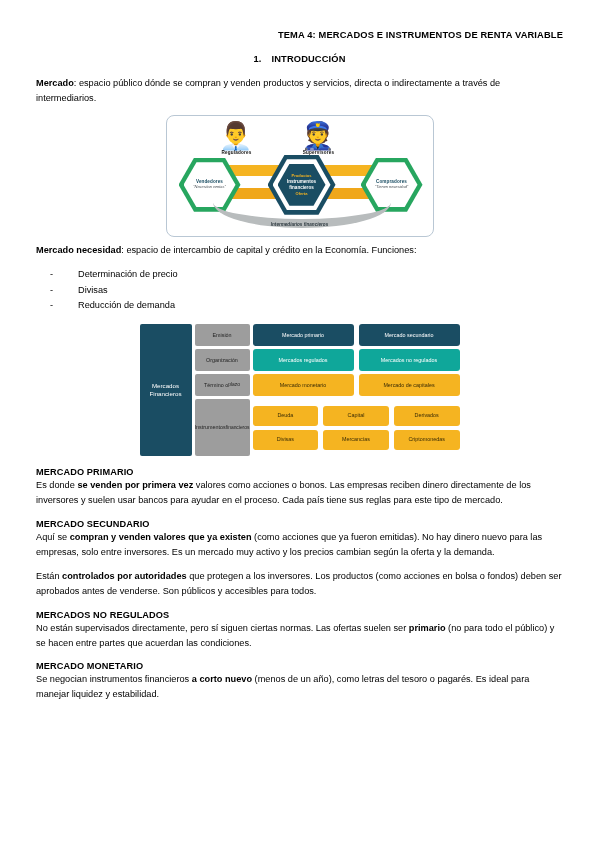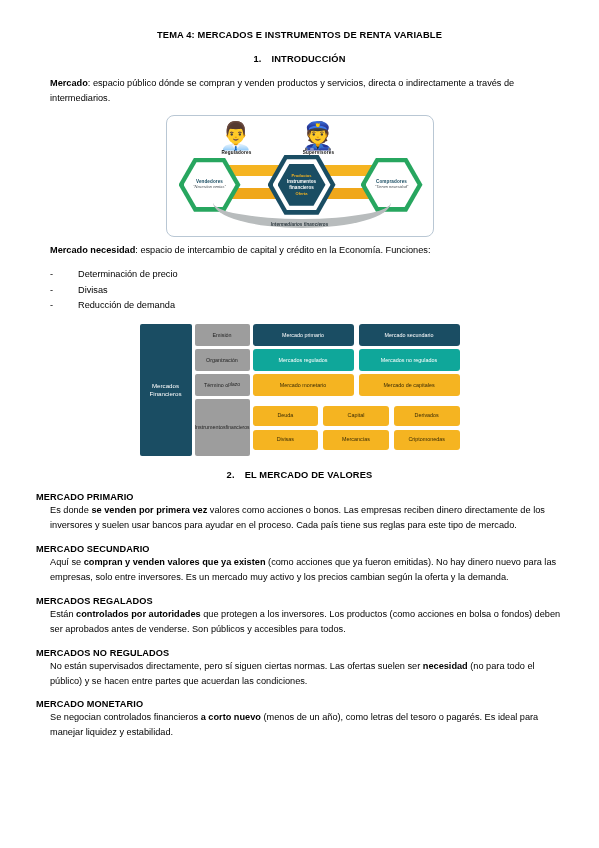--- a/index.html
+++ b/index.html
@@ -20,40 +20,40 @@
     height: 848px;
     position: relative;
     padding: 0;
     box-sizing: border-box;
   }
   .content {
     padding: 30px 36px 0 36px;
     box-sizing: border-box;
   }
   .doc-title {
-    text-align: center;
+    text-align: right;
     font-weight: bold;
     font-size: 9.3px;
     letter-spacing: 0.15px;
     margin: 0 0 14px 0;
   }
   .section-heading {
     text-align: center;
     font-weight: bold;
     font-size: 9.3px;
     letter-spacing: 0.15px;
     margin: 0 0 12px 0;
   }
   .section-heading .num {
     margin-right: 10px;
   }
   p.body {
     font-size: 9.2px;
     line-height: 1.62;
-    margin: 0 0 9px 14px;
+    margin: 0 0 9px 0;
     text-align: left;
   }
   .b { font-weight: bold; }
   ul.dashlist {
     list-style: none;
     margin: 0 0 8px 0;
     padding: 0 0 0 14px;
   }
   ul.dashlist li {
     font-size: 9.2px;
@@ -438,33 +438,29 @@
                 <div class="cell gold">Mercancías</div>
                 <div class="cell gold">Criptomonedas</div>
               </div>
             </div>
           </div>
 
         </div>
       </div>
     </div>
 
-    <div class="section-heading" style="margin-top:14px;">
-      <span class="num">2.</span><span>EL MERCADO DE VALORES</span>
-    </div>
 
     <h3 class="sub">MERCADO PRIMARIO</h3>
     <p class="body"><span>Es donde </span><span class="b">se venden por primera vez</span><span> valores como acciones o bonos. Las empresas reciben dinero directamente de los inversores y suelen usar bancos para ayudar en el proceso. Cada país tiene sus reglas para este tipo de mercado.</span></p>
 
     <h3 class="sub">MERCADO SECUNDARIO</h3>
     <p class="body"><span>Aquí se </span><span class="b">compran y venden valores que ya existen</span><span> (como acciones que ya fueron emitidas). No hay dinero nuevo para las empresas, solo entre inversores. Es un mercado muy activo y los precios cambian según la oferta y la demanda.</span></p>
 
-    <h3 class="sub">MERCADOS REGALADOS</h3>
     <p class="body"><span>Están </span><span class="b">controlados por autoridades</span><span> que protegen a los inversores. Los productos (como acciones en bolsa o fondos) deben ser aprobados antes de venderse. Son públicos y accesibles para todos.</span></p>
 
     <h3 class="sub">MERCADOS NO REGULADOS</h3>
-    <p class="body"><span>No están supervisados directamente, pero sí siguen ciertas normas. Las ofertas suelen ser </span><span class="b">necesidad</span><span> (no para todo el público) y se hacen entre partes que acuerdan las condiciones.</span></p>
+    <p class="body"><span>No están supervisados directamente, pero sí siguen ciertas normas. Las ofertas suelen ser </span><span class="b">primario</span><span> (no para todo el público) y se hacen entre partes que acuerdan las condiciones.</span></p>
 
     <h3 class="sub">MERCADO MONETARIO</h3>
-    <p class="body"><span>Se negocian controlados financieros </span><span class="b">a corto nuevo</span><span> (menos de un año), como letras del tesoro o pagarés. Es ideal para manejar liquidez y estabilidad.</span></p>
+    <p class="body"><span>Se negocian instrumentos financieros </span><span class="b">a corto nuevo</span><span> (menos de un año), como letras del tesoro o pagarés. Es ideal para manejar liquidez y estabilidad.</span></p>
 
   </div>
 </div>
 
 </body></html>

